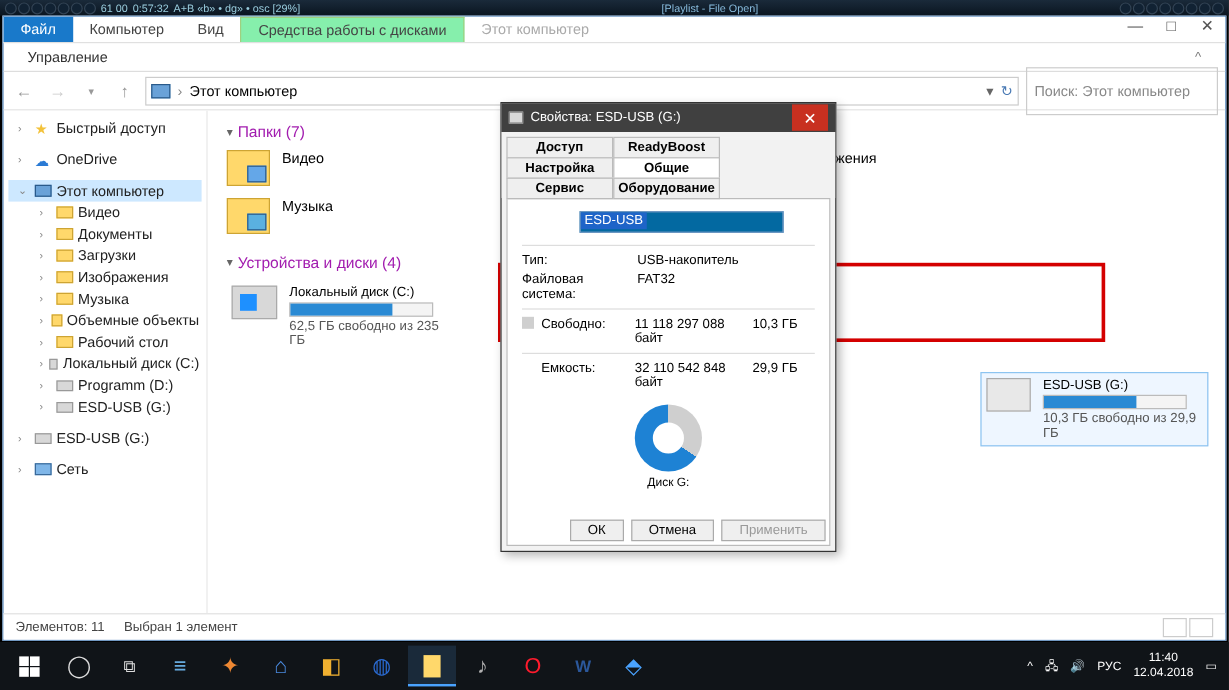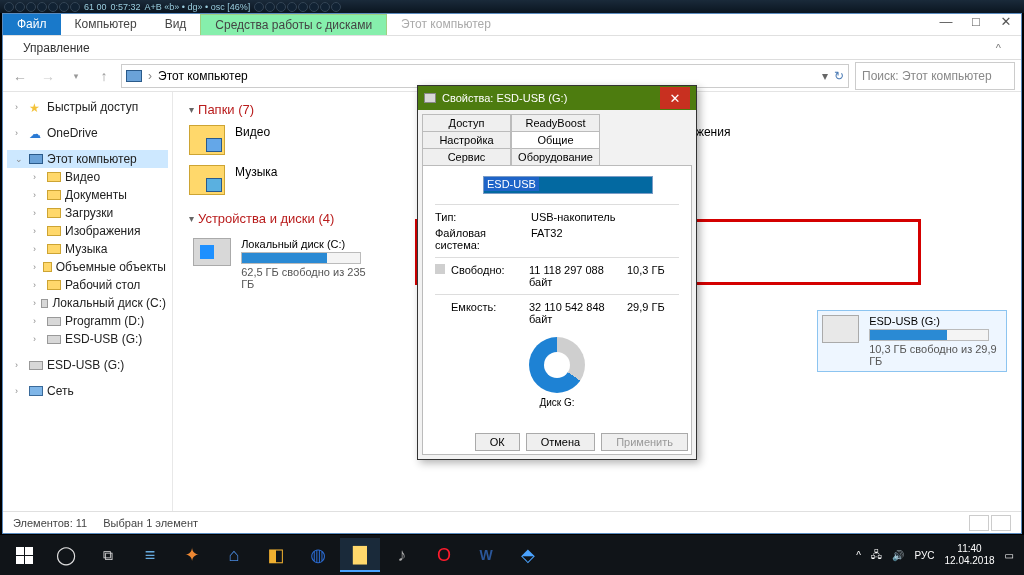--- a/index.html
+++ b/index.html
@@ -19,61 +19,61 @@
   .tabstrip .wctrl{ margin-left:auto; display:flex;}
   .tabstrip .wbtn{ width:30px; text-align:center; color:#555; font-size:13px;}
   .ribbon2{ height:24px; border-bottom:1px solid #ddd; padding:3px 20px; font-size:12px; color:#333; display:flex; align-items:center;}
   .ribbon2 .collapse{ margin-left:auto; color:#777; font-size:11px;}
   .addrbar{ height:32px; display:flex; align-items:center; gap:6px; padding:3px 6px; border-bottom:1px solid #e4e4e4;}
   .navbtn{ width:22px; height:22px; display:flex; align-items:center; justify-content:center; color:#999; font-size:14px;}
   .addrbox{ flex:1; height:24px; border:1px solid #ccc; display:flex; align-items:center; padding:0 4px; gap:6px;}
   .addrbox .pc-icon{ width:16px; height:12px; background:#6aa2d8; border:1px solid #2a5a8a;}
   .addrbox .crumb{ font-size:12px;}
   .addrbox .vref{ margin-left:auto; display:flex; gap:2px;}
-  .searchbox{ width:160px; height:28px; border:1px solid #ccc; padding:0 6px; color:#888; font-size:12px; display:flex; align-items:center;}
+  .searchbox{ width:160px; height:40px; border:1px solid #ccc; padding:0 6px; color:#888; font-size:12px; display:flex; align-items:center;}
   .body{ flex:1; display:flex; overflow:hidden;}
   
   .sidebar{ width:170px; border-right:1px solid #e8e8e8; padding:6px 4px; font-size:12px; color:#222;}
   .sidebar .node{ display:flex; align-items:center; gap:4px; padding:2px 2px 2px 8px; white-space:nowrap;}
   .sidebar .node.sub{ padding-left:26px;}
   .sidebar .node.sel{ background:#cde8ff;}
   .chev{ width:10px; color:#888; font-size:9px;}
   .ic{ width:14px; height:12px; display:inline-block;}
   .ic.star{ color:#f3c23a;}
   .ic.cloud{ color:#2a7ad4;}
   .ic.pc{ background:#6aa2d8; border:1px solid #2a5a8a; height:10px;}
   .ic.fold{ background:#ffd86b; border:1px solid #cda433; height:10px;}
   .ic.drive{ background:#d8d8d8; border:1px solid #999; height:9px;}
   .ic.net{ background:#7fb6e8; border:1px solid #3a6a9a; height:10px;}
   
   .content{ flex:1; padding:6px 16px; position:relative;}
-  .grouphdr{ color:#b91c1c; font-size:13px; margin:4px 0 8px 0; display:flex; align-items:center; gap:4px;}
+  .grouphdr{ color:#a21caf; font-size:13px; margin:4px 0 8px 0; display:flex; align-items:center; gap:4px;}
   .grouphdr::before{ content:"▾"; font-size:10px; color:#666;}
   .tiles{ display:flex; gap:40px; flex-wrap:wrap;}
   .tile{ display:flex; gap:10px; width:160px; align-items:flex-start;}
   .tile .ficon{ width:36px; height:30px; background:#ffd86b; border:1px solid #cda433; position:relative;}
   .tile .ficon .badge{ position:absolute; right:2px; bottom:2px; width:16px; height:14px; background:#64a7e8; border:1px solid #2a5a8a;}
   .tile .lbl{ font-size:12px;}
   .drives{ display:flex; gap:30px; flex-wrap:wrap; margin-top:8px;}
   .drive-tile{ display:flex; gap:10px; width:190px; padding:4px;}
   .drive-tile .dicon{ width:40px; height:28px; background:#d8d8d8; border:1px solid #aaa; position:relative;}
   .drive-tile .dicon.win::after{ content:""; position:absolute; left:6px; top:6px; width:14px; height:14px; background:#1e90ff;}
   .drive-tile .meta{ font-size:11px;}
   .drive-tile .bar{ width:120px; height:12px; border:1px solid #bbb; margin:2px 0; background:#f4f4f4;}
   .drive-tile .bar .fill{ height:100%; background:#2a8ad4;}
   .drive-tile .free{ color:#555;}
   .usb-card{ position:absolute; top:218px; right:14px; width:190px; padding:4px; border:1px solid #8cc4f0; background:#eef6ff;}
   
   .redbox{ position:absolute; border:3px solid #d40000; pointer-events:none;}
   .redbox.a{ top:219px; left:415px; width:506px; height:66px;}
   
   .props{ position:absolute; top:85px; left:417px; width:280px; height:375px; background:#f2f2f2; border:1px solid #333; box-shadow:3px 3px 8px rgba(0,0,0,.3); font-size:11px;}
-  .props .titlebar{ height:24px; background:#4d7c0f; color:#fff; display:flex; align-items:center; padding:0 6px; gap:6px;}
+  .props .titlebar{ height:24px; background:#404040; color:#fff; display:flex; align-items:center; padding:0 6px; gap:6px;}
   .props .titlebar .x{ margin-left:auto; width:30px; height:22px; background:#c83020; color:#fff; display:flex; align-items:center; justify-content:center; font-size:13px;}
-  .props .tabs{ display:flex; flex-wrap:wrap; background:#f2f2f2; padding:4px 12px 0 4px; gap:0;}
+  .props .tabs{ display:flex; flex-wrap:wrap; background:#f2f2f2; padding:4px 12px 0 4px; gap:0;font-weight:bold;}
   .props .ptab{ border:1px solid #bbb; padding:2px 0; font-size:11px; background:#efefef; text-align:center; width:89px; margin-bottom:-1px;}
   .props .ptab.active{ background:#fff; border-bottom:1px solid #fff;}
   .props .pane{ margin:0 4px 4px 4px; background:#fff; border:1px solid #bbb; padding:10px 12px 8px 12px; height:290px;}
   .props .namebox{ width:170px; height:18px; border:1px solid #7a9cc6; margin:0 0 10px 48px; background:#0369a1;}
   .props .namebox .sel{ background:#1e64c8; color:#fff; padding:1px 3px; font-size:11px; display:inline-block;}
   .props .row{ display:flex; padding:2px 0; font-size:11px;}
   .props .row .k{ width:96px;}
   .props .row .v{ flex:1;}
   .props .row .v2{ width:52px; text-align:left;}
   .props hr{ border:none; border-top:1px solid #ddd; margin:4px 0;}
@@ -107,21 +107,22 @@
       <span class="pbtn"></span>
       <span class="pbtn"></span>
       <span class="pbtn"></span>
       <span class="pbtn"></span>
       <span class="pbtn"></span>
       <span class="pbtn"></span>
       <span class="pbtn"></span>
     </div>
   <span>61    00</span>
   <span>0:57:32</span>
-  <span>A+B «b» • dg» • osc [46%]</span>
+  <span>A+B «b» • dg» • osc [29%]</span>
+  <span class="player-title">[Playlist - File Open]</span>
   <div class="seg">
       <span class="pbtn"></span>
       <span class="pbtn"></span>
       <span class="pbtn"></span>
       <span class="pbtn"></span>
       <span class="pbtn"></span>
       <span class="pbtn"></span>
       <span class="pbtn"></span>
       <span class="pbtn"></span>
     </div>

